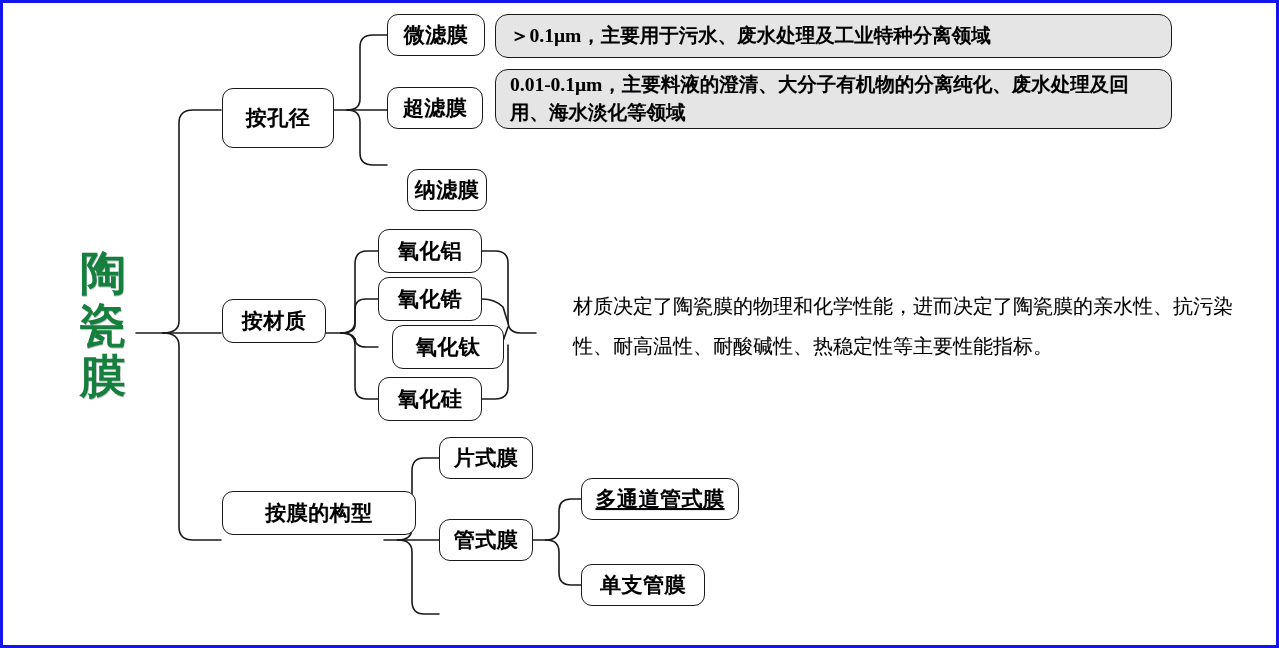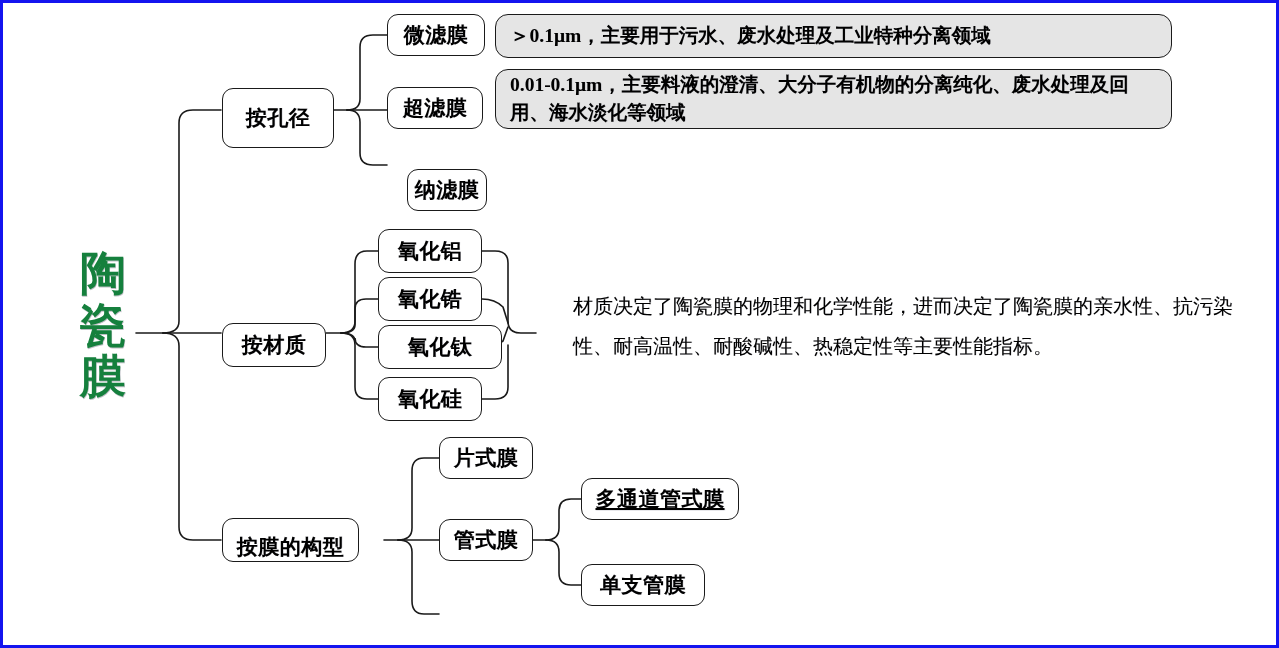--- a/index.html
+++ b/index.html
@@ -131,40 +131,40 @@
     <span>纳滤膜</span>
   </div>
 
   <div class="desc" style="left:492px; top:11px; width:677px; height:44px;">
     <span>＞0.1μm，主要用于污水、废水处理及工业特种分离领域</span>
   </div>
   <div class="desc" style="left:492px; top:66px; width:677px; height:60px;">
     <span>0.01-0.1μm，主要料液的澄清、大分子有机物的分离纯化、废水处理及回用、海水淡化等领域</span>
   </div>
 
-  <div class="node level1" style="left:219px; top:320px; width:104px; height:44px;">
+  <div class="node level1" style="left:219px; top:296px; width:104px; height:44px;">
     <span>按材质</span>
   </div>
 
   <div class="node level2" style="left:375px; top:226px; width:104px; height:44px;">
     <span>氧化铝</span>
   </div>
   <div class="node level2" style="left:375px; top:274px; width:104px; height:44px;">
     <span>氧化锆</span>
   </div>
-  <div class="node level2" style="left:375px; top:322px; width:124px; height:44px;">
+  <div class="node level2" style="left:389px; top:322px; width:112px; height:44px;">
     <span>氧化钛</span>
   </div>
   <div class="node level2" style="left:375px; top:374px; width:104px; height:44px;">
     <span>氧化硅</span>
   </div>
 
   <div class="material-note" style="left:570px; top:283px;">材质决定了陶瓷膜的物理和化学性能，进而决定了陶瓷膜的亲水性、抗污染性、耐高温性、耐酸碱性、热稳定性等主要性能指标。</div>
 
-  <div class="node level1" style="left:219px; top:515px; width:137px; height:44px;align-items:flex-end;">
+  <div class="node level1" style="left:219px; top:488px; width:194px; height:44px;">
     <span>按膜的构型</span>
   </div>
 
   <div class="node level2" style="left:436px; top:516px; width:94px; height:42px;">
     <span>管式膜</span>
   </div>
   <div class="node level2" style="left:436px; top:434px; width:94px; height:42px;">
     <span>片式膜</span>
   </div>
 

